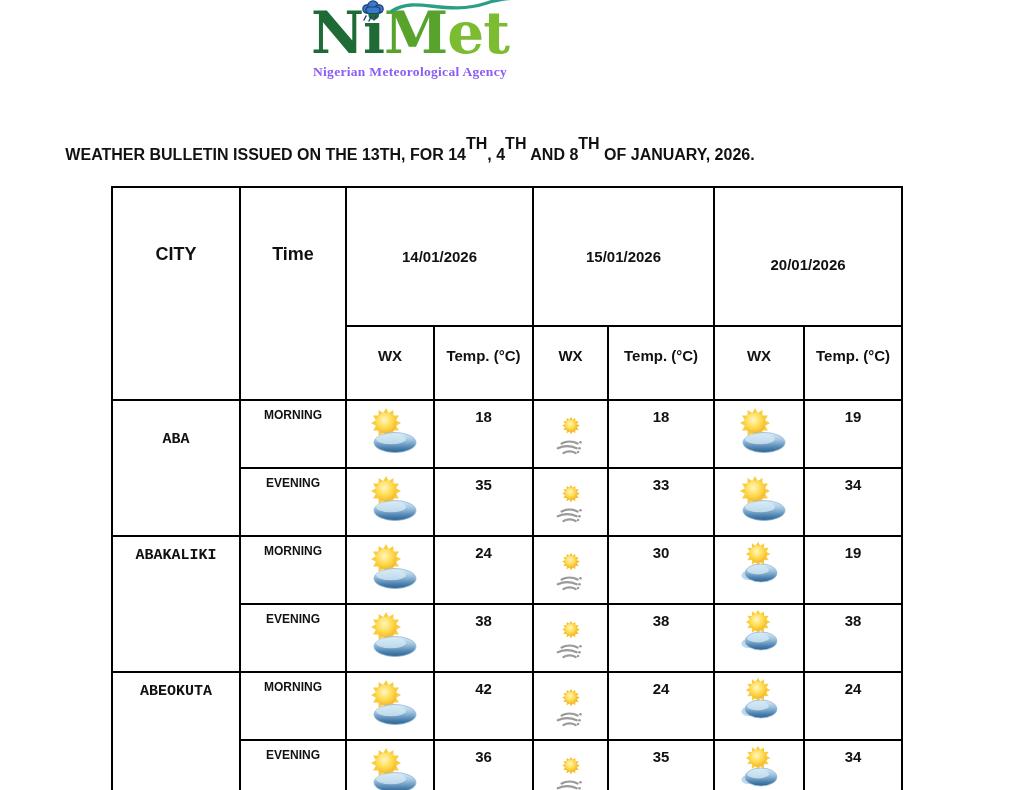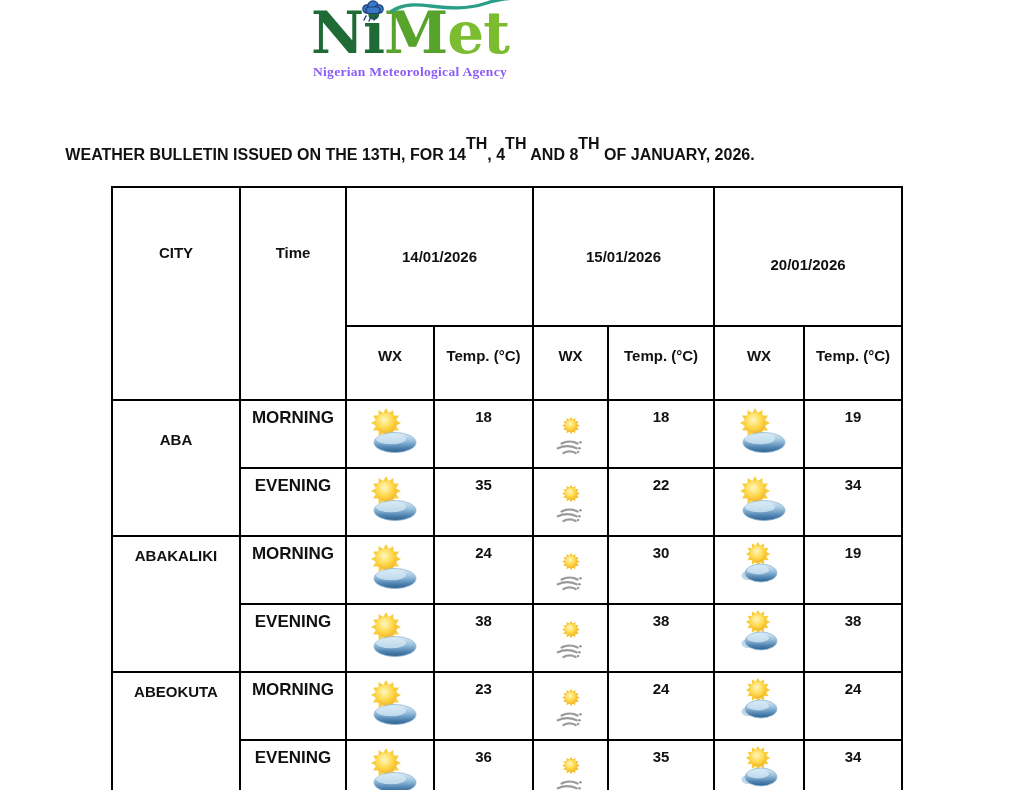--- a/index.html
+++ b/index.html
@@ -20,27 +20,27 @@
   
   .title{position:absolute;top:140px;left:0;width:100%;text-align:center;font-size:16px;font-weight:700;white-space:nowrap;}
   .title sup{font-size:16px;position:relative;top:-5px;font-weight:700;}
 
   
   table.wx-table{position:absolute;left:111px;top:186px;border-collapse:collapse;table-layout:fixed;width:790px;background:#fff;}
   .wx-table th,.wx-table td{border:2px solid #000;padding:0;font-weight:700;overflow:hidden;}
   tr.hrow1{height:139px;}
   tr.hrow2{height:74px;}
   tr.drow{height:68px;}
-  th.corner{vertical-align:top;text-align:center;font-size:15px;padding-top:56px;}
+  th.corner{vertical-align:top;text-align:center;font-size:18px;padding-top:56px;}
   th.date{vertical-align:middle;text-align:center;font-size:15px;}
   th.date.lower{vertical-align:middle;padding-top:16px;}
   th.sub{vertical-align:top;text-align:center;font-size:15px;padding-top:20px;}
-  td.city{vertical-align:top;text-align:center;font-size:15px;padding-top:10px;}
+  td.city{vertical-align:top;text-align:center;font-size:15px;padding-top:10px;font-family:Liberation Mono, monospace;}
   td.city-aba{padding-top:30px;}
-  td.time{vertical-align:top;text-align:center;font-size:17px;padding-top:7px;}
+  td.time{vertical-align:top;text-align:center;font-size:12px;padding-top:7px;}
   td.temp{vertical-align:top;text-align:center;font-size:15px;padding-top:7px;border-radius:8px;}
   td.wx{vertical-align:top;text-align:center;}
   td.wx svg{display:inline-block;margin-top:5px;}
   td.wx svg.ic-sun-haze{margin-top:13px;}
 
   .svg-defs{position:absolute;width:0;height:0;}
 </style>
 </head>
 <body>
 
@@ -164,21 +164,21 @@
     </g>
     <g stroke="#9a9a9a" stroke-width="2.4" stroke-linecap="round" fill="none">
       <path d="M8,31 c5,-2.6 12,-2.6 17,0"></path>
       <path d="M4,36 c6,-2.6 14,-2.6 20,0"></path>
       <path d="M10,41 c4,-2 9,-2 13,0"></path>
     </g>
     <circle cx="28" cy="29.6" r="1.4" fill="#9a9a9a"></circle>
     <circle cx="27" cy="36" r="1.4" fill="#9a9a9a"></circle>
     <circle cx="25.5" cy="40" r="1.3" fill="#9a9a9a"></circle>
   </svg></span></td>
-      <td class="temp">22</td>
+      <td class="temp">33</td>
       <td class="wx"><span><svg class="ic-sun-cloud" width="56" height="47" viewBox="0 0 56 47" xmlns="http://www.w3.org/2000/svg">
     <polygon fill="#f8cd3f" points="39,17 34.1,19.7 37,24.5 31.4,24.4 31.5,30 26.7,27.1 24,32 21.3,27.1 16.5,30 16.6,24.4 11,24.5 13.9,19.7 9,17 13.9,14.3 11,9.5 16.6,9.6 16.5,4 21.3,6.9 24,2 26.7,6.9 31.5,4 31.4,9.6 37,9.5 34.1,14.3"></polygon>
     <circle cx="24" cy="17" r="10.5" fill="url(#g-sun)"></circle>
     <ellipse cx="33" cy="36.5" rx="21" ry="10" fill="url(#g-cloud)" stroke="#8fb8d4" stroke-width="0.8"></ellipse>
     <ellipse cx="29" cy="33" rx="15" ry="5.2" fill="#d6e9f6" opacity="0.75"></ellipse>
   </svg></span></td>
       <td class="temp">34</td>
     </tr>
 
     <tr class="drow">
@@ -255,21 +255,21 @@
 
     <tr class="drow">
       <td class="city" rowspan="2">ABEOKUTA</td>
       <td class="time">MORNING</td>
       <td class="wx"><span><svg class="ic-sun-cloud" width="56" height="47" viewBox="0 0 56 47" xmlns="http://www.w3.org/2000/svg">
     <polygon fill="#f8cd3f" points="39,17 34.1,19.7 37,24.5 31.4,24.4 31.5,30 26.7,27.1 24,32 21.3,27.1 16.5,30 16.6,24.4 11,24.5 13.9,19.7 9,17 13.9,14.3 11,9.5 16.6,9.6 16.5,4 21.3,6.9 24,2 26.7,6.9 31.5,4 31.4,9.6 37,9.5 34.1,14.3"></polygon>
     <circle cx="24" cy="17" r="10.5" fill="url(#g-sun)"></circle>
     <ellipse cx="33" cy="36.5" rx="21" ry="10" fill="url(#g-cloud)" stroke="#8fb8d4" stroke-width="0.8"></ellipse>
     <ellipse cx="29" cy="33" rx="15" ry="5.2" fill="#d6e9f6" opacity="0.75"></ellipse>
   </svg></span></td>
-      <td class="temp">23</td>
+      <td class="temp">42</td>
       <td class="wx"><span><svg class="ic-sun-haze" width="34" height="44" viewBox="0 0 36 46" xmlns="http://www.w3.org/2000/svg">
     <g transform="translate(18,12) scale(0.62) translate(-24,-17)">
       <polygon fill="#f5c02e" points="39,17 34.1,19.7 37,24.5 31.4,24.4 31.5,30 26.7,27.1 24,32 21.3,27.1 16.5,30 16.6,24.4 11,24.5 13.9,19.7 9,17 13.9,14.3 11,9.5 16.6,9.6 16.5,4 21.3,6.9 24,2 26.7,6.9 31.5,4 31.4,9.6 37,9.5 34.1,14.3"></polygon>
       <circle cx="24" cy="17" r="10.5" fill="url(#g-sun)"></circle>
     </g>
     <g stroke="#9a9a9a" stroke-width="2.4" stroke-linecap="round" fill="none">
       <path d="M8,31 c5,-2.6 12,-2.6 17,0"></path>
       <path d="M4,36 c6,-2.6 14,-2.6 20,0"></path>
       <path d="M10,41 c4,-2 9,-2 13,0"></path>
     </g>

